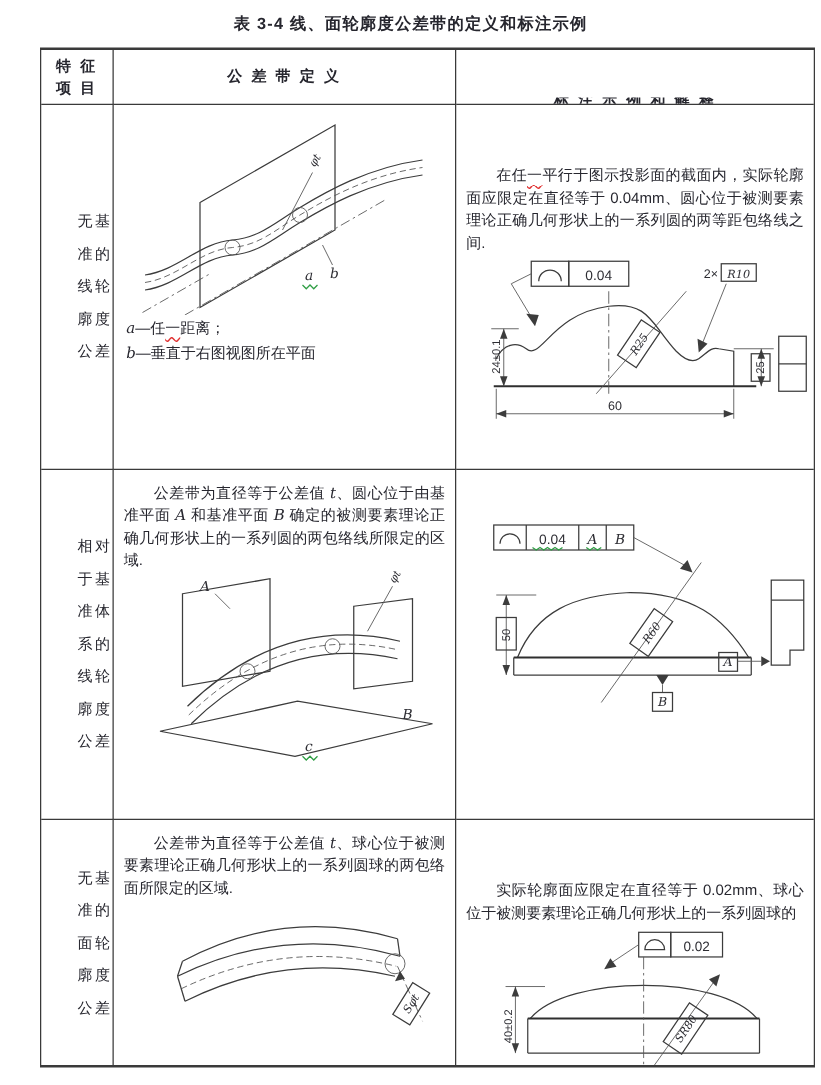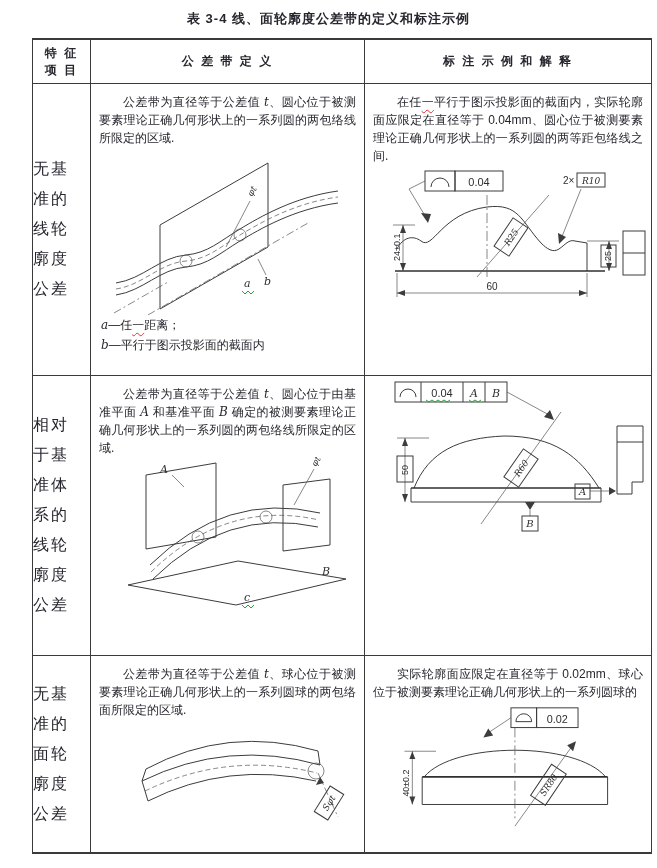--- a/index.html
+++ b/index.html
@@ -6,26 +6,26 @@
   .page{width:657px;height:868px;background:#ffffff;position:relative;
         font-family:"Liberation Sans",sans-serif;color:#26262e;margin:0 auto;overflow:hidden;}
   .title{position:absolute;top:10px;left:0;width:100%;text-align:center;
          font-size:13px;font-weight:bold;letter-spacing:1px;}
   .gtable{position:absolute;left:32px;top:38px;width:620px;
           border:1px solid #3a3a3a;border-top-width:2px;border-bottom-width:2px;
           display:grid;grid-template-columns:58px 274px 286px;
           grid-template-rows:44px 292px 280px 196px;box-sizing:border-box;background:#fff;}
   .cell{border-right:1px solid #3a3a3a;border-bottom:1px solid #3a3a3a;
         box-sizing:border-box;overflow:hidden;position:relative;}
-  .cell.lastcol{border-right:none;}
+  .cell.lastcol{border-right:none;margin-top:38px;}
   .cell.lastrow{border-bottom:none;}
   .hcell{display:flex;flex-direction:column;align-items:center;justify-content:center;
          font-size:12px;font-weight:bold;letter-spacing:2px;}
-  .feature{display:flex;flex-direction:column;align-items:flex-start;justify-content:center;
-           gap:9px;font-size:16px;}
+  .feature{display:flex;flex-direction:column;align-items:flex-end;justify-content:center;
+           gap:9px;font-size:12px;}
   .feature span{letter-spacing:2px;}
   .body-text{font-size:12px;line-height:18px;text-align:justify;
              padding:9px 8px 0 8px;text-indent:2em;margin:0;}
   .caption{font-size:12px;line-height:20px;padding:0 10px;margin:0;}
   .figwrap{display:flex;justify-content:center;margin:0;}
   .i{font-style:italic;font-family:"DejaVu Serif",serif;}
   .wr{text-decoration:underline wavy #e03030 1px;text-underline-offset:3px;}
   svg{display:block;}
   svg text{font-family:"Liberation Sans",sans-serif;fill:#2d2d33;}
   .sit{font-style:italic;font-family:"DejaVu Serif",serif;}
@@ -56,21 +56,20 @@
 
     <div class="cell feature">
       <span>无基</span>
       <span>准的</span>
       <span>线轮</span>
       <span>廓度</span>
       <span>公差</span>
     </div>
 
     <div class="cell">
-      <p class="body-text"><span>公差带为直径等于公差值 </span><span class="i">t</span><span>、圆心位于被测要素理论正确几何形状上的一系列圆的两包络线所限定的区域.</span></p>
       <div class="figwrap">
         <svg width="260" height="168" viewBox="0 0 260 168">
 
           <polygon class="ln" points="62,78 170,16 170,100 62,162"></polygon>
 
           <path class="thin" stroke-dasharray="8 3 2 3" d="M36,176 L210,76"></path>
           <path class="thin" stroke-dasharray="8 3 2 3" d="M16,166 L70,135"></path>
 
           <path class="ln" d="M18,136 C45,132 62,110 88,108 C110,106 122,94 142,82 C162,70 196,50 240,44"></path>
           <path class="ln" d="M18,148 C45,144 62,122 88,120 C110,118 122,106 142,94 C162,82 196,62 240,56"></path>
@@ -81,21 +80,21 @@
           <line class="thin" x1="128" y1="100" x2="152" y2="54"></line>
           <text class="sit" font-size="9" transform="translate(154,50) rotate(-60)">φt</text>
 
           <line class="thin" x1="168" y1="128" x2="160" y2="112"></line>
           <text class="sit" font-size="11" x="146" y="140">a</text>
           <polyline class="gz" points="144,144 147,147 150,144 153,147 156,144"></polyline>
           <text class="sit" font-size="11" x="166" y="138">b</text>
         </svg>
       </div>
       <p class="caption"><span class="i">a</span><span>—任</span><span class="wr">一</span><span>距离；</span></p>
-      <p class="caption"><span class="i">b</span><span>—平行于图示投影面的截面内</span></p>
+      <p class="caption"><span class="i">b</span><span>—垂直于右图视图所在平面</span></p>
     </div>
 
     <div class="cell lastcol">
       <p class="body-text"><span>在任</span><span class="wr">一</span><span>平行于图示投影面的截面内，实际轮廓面应限定在直径等于 0.04mm、圆心位于被测要素理论正确几何形状上的一系列圆的两等距包络线之间.</span></p>
       <div class="figwrap">
         <svg width="278" height="150" viewBox="0 0 278 150">
 
           <g>
             <rect class="ln" x="56" y="6" width="30" height="20"></rect>
             <rect class="ln" x="86" y="6" width="48" height="20"></rect>

